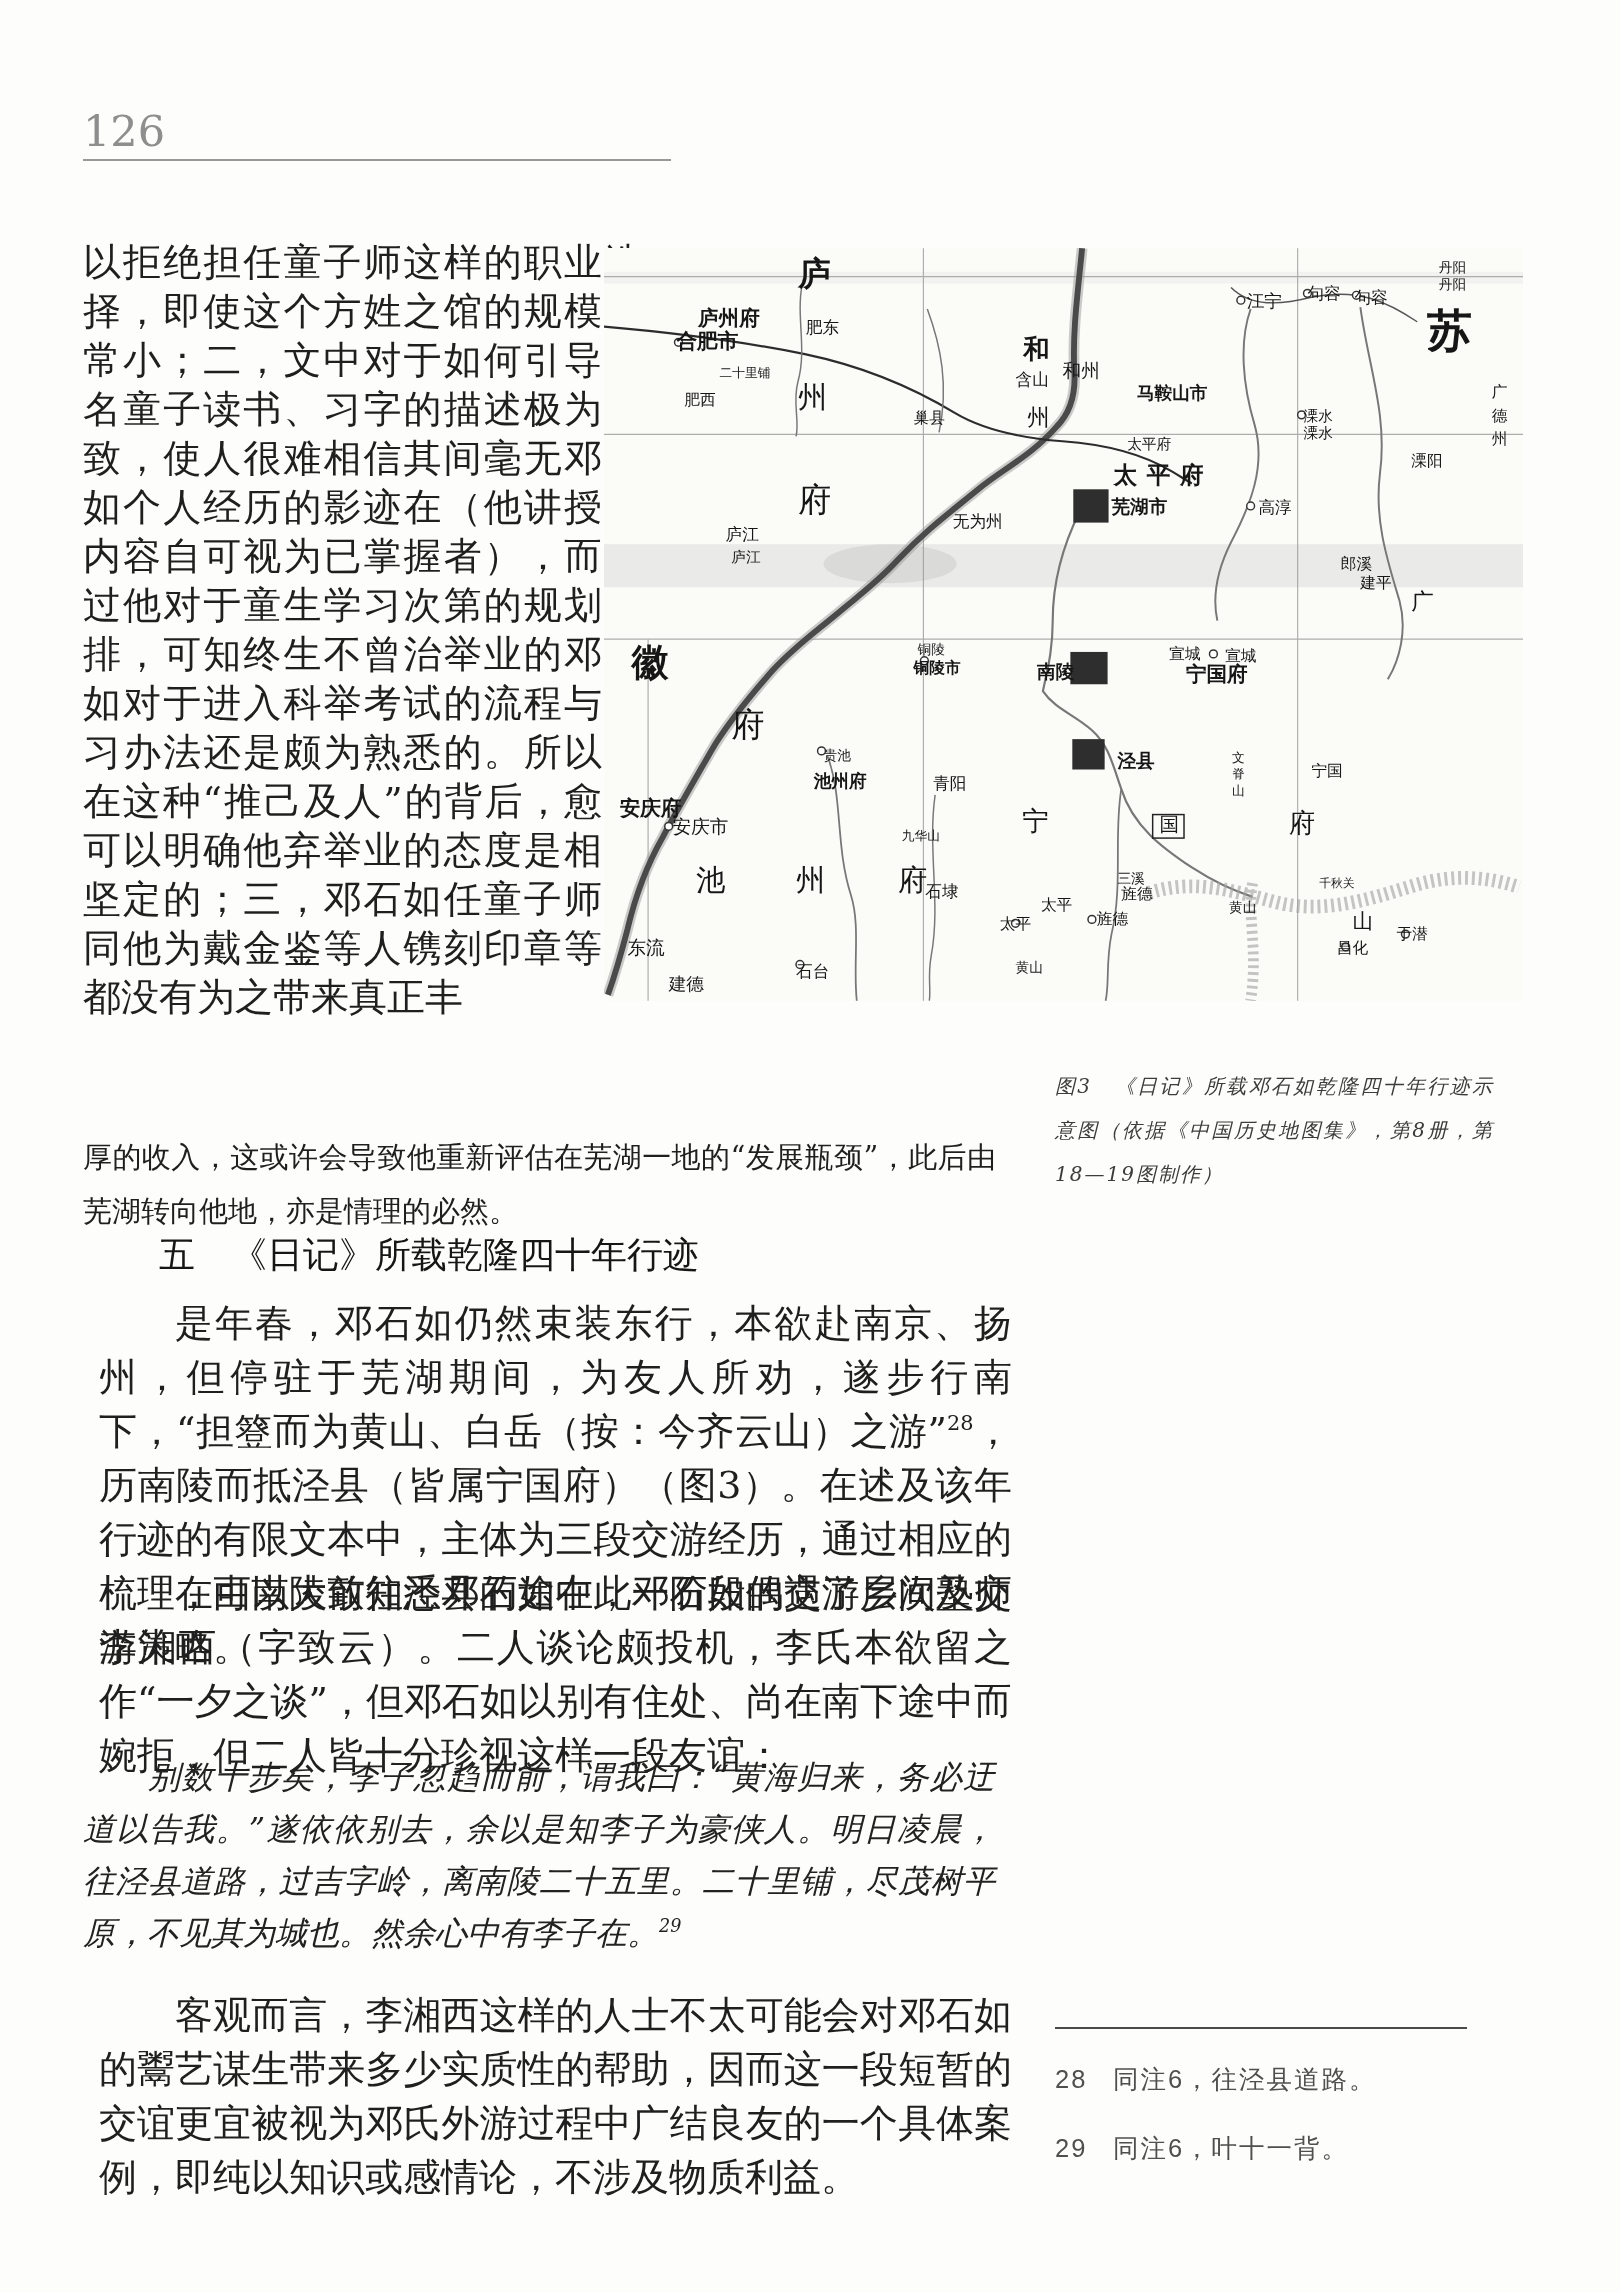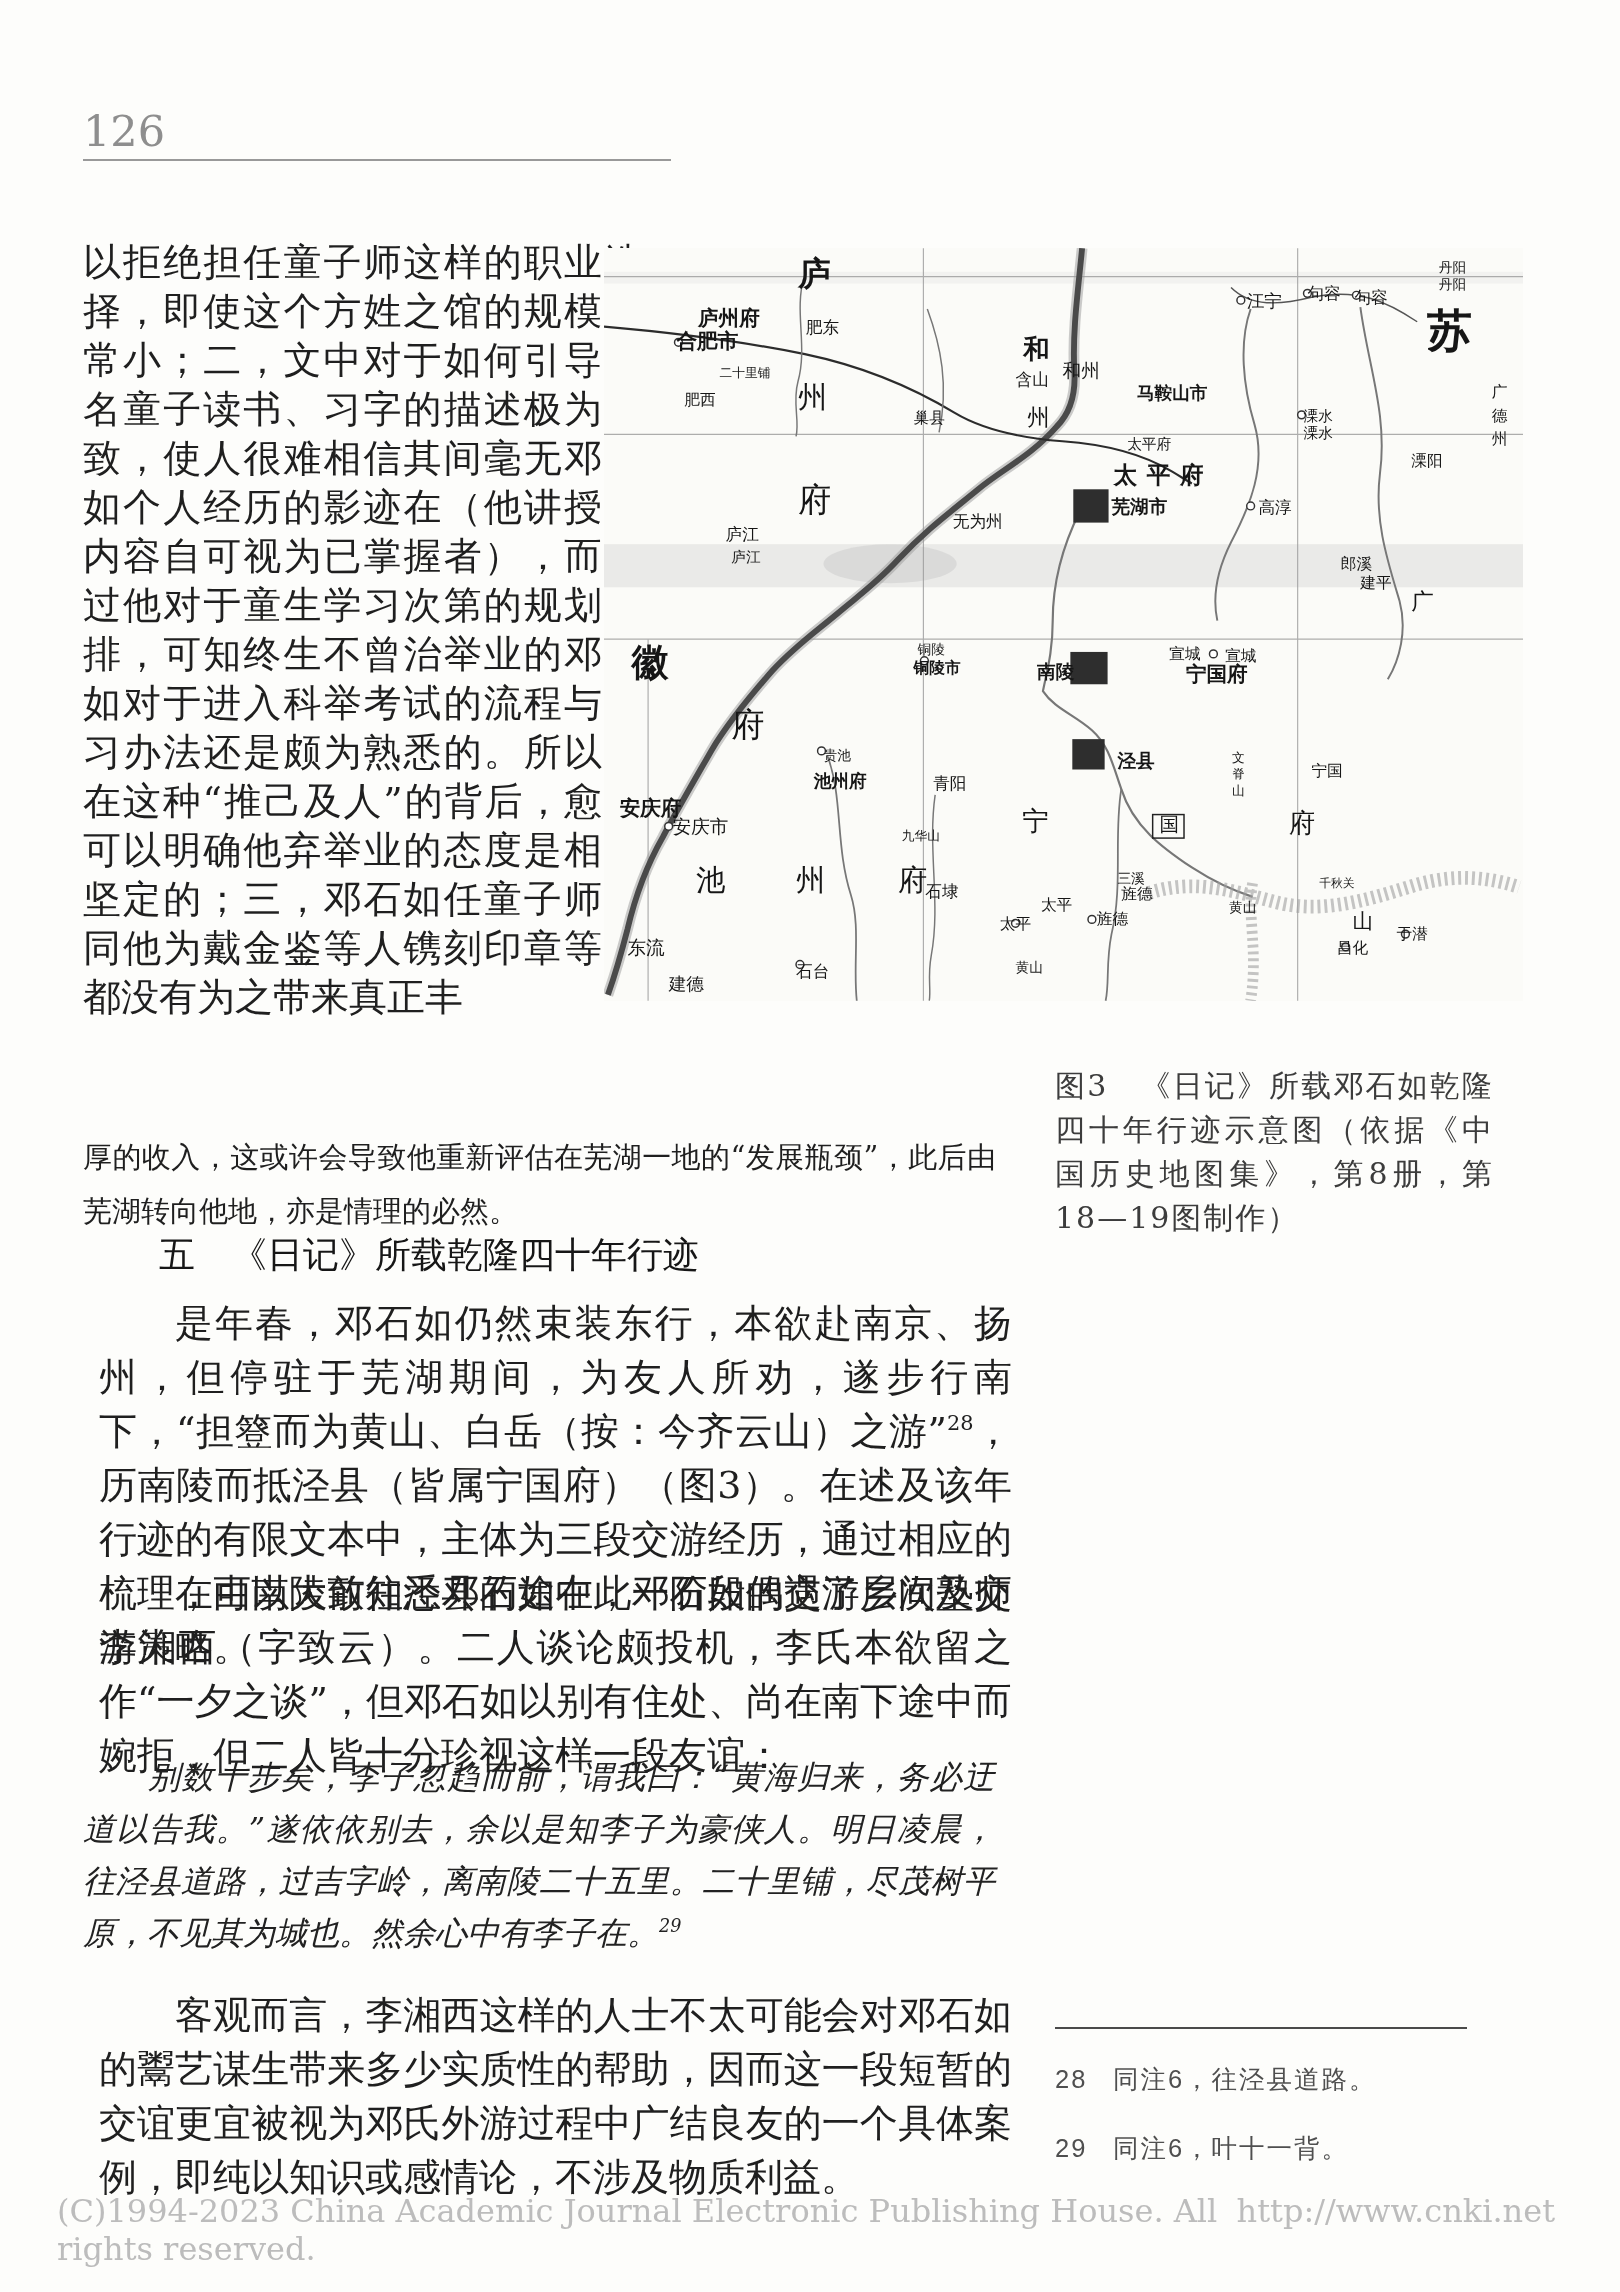--- a/index.html
+++ b/index.html
@@ -19,22 +19,22 @@
         color:#161616;padding-left:76px;font-family:"DejaVu Sans","Liberation Sans",sans-serif;}
   .para{position:absolute;left:83px;width:913px;font-size:38px;line-height:54px;
         text-align:justify;text-indent:76px;margin-left:16px;}
   .p1{top:1296px;} .p2{top:1566px;} .p3{top:1988px;}
   .quote{position:absolute;left:83px;top:1751px;width:912px;font-size:32px;line-height:52px;
         font-style:italic;text-indent:65px;text-align:justify;color:#222;}
   sup{font-size:0.55em;vertical-align:super;line-height:0;}
   
   .mapwrap{position:absolute;left:604px;top:248px;width:919px;height:753px;background:#fbfbf8;}
   .mapwrap svg text{fill:#161616;font-family:"DejaVu Serif","Liberation Serif",serif;}
-  .caption{position:absolute;left:1055px;top:1064px;width:439px;font-size:30px;line-height:44px;
-        color:#3c3c3c;letter-spacing:2px;text-align:justify;}
+  .caption{position:absolute;left:1055px;top:1064px;width:439px;font-size:20px;line-height:44px;
+        color:#3c3c3c;font-style:italic;letter-spacing:2px;text-align:justify;}
   
   .fnrule{position:absolute;left:1055px;top:2027px;width:412px;height:2px;background:#4a4a4a;}
   .fn{position:absolute;left:1055px;font-size:25.5px;color:#4f4f4f;
       font-family:"Liberation Sans","DejaVu Sans",sans-serif;letter-spacing:2px;}
   .fn .num{margin-right:25.5px;}
   .fn1{top:2062px;} .fn2{top:2131px;}
   
   .footer{position:absolute;left:57px;top:2192px;width:1498px;display:flex;
       justify-content:space-between;font-size:32px;color:#bcbcbc;}
 </style>
@@ -201,19 +201,15 @@
   <div class="para p2">在由南陵前往泾县的途中，邓石如偶遇了乡间塾师李湘西（字致云）。二人谈论颇投机，李氏本欲留之作“一夕之谈”，但邓石如以别有住处、尚在南下途中而婉拒，但二人皆十分珍视这样一段友谊：</div>
 
   <div class="quote"><span>别数十步矣，李子忽趋而前，谓我曰：“黄海归来，务必迂道以告我。”遂依依别去，余以是知李子为豪侠人。明日凌晨，往泾县道路，过吉字岭，离南陵二十五里。二十里铺，尽茂树平原，不见其为城也。然余心中有李子在。</span><sup>29</sup></div>
 
   <div class="para p3">客观而言，李湘西这样的人士不太可能会对邓石如的鬻艺谋生带来多少实质性的帮助，因而这一段短暂的交谊更宜被视为邓氏外游过程中广结良友的一个具体案例，即纯以知识或感情论，不涉及物质利益。</div>
 
   <div class="fnrule"></div>
   <div class="fn fn1"><span class="num">28</span><span>同注6，往泾县道路。</span></div>
   <div class="fn fn2"><span class="num">29</span><span>同注6，叶十一背。</span></div>
 
-  <div class="footer">
-    <span>(C)1994-2023 China Academic Journal Electronic Publishing House. All rights reserved.</span>
-    <span>http://www.cnki.net</span>
-  </div>
 
 </div>
 
 
 </body></html>

